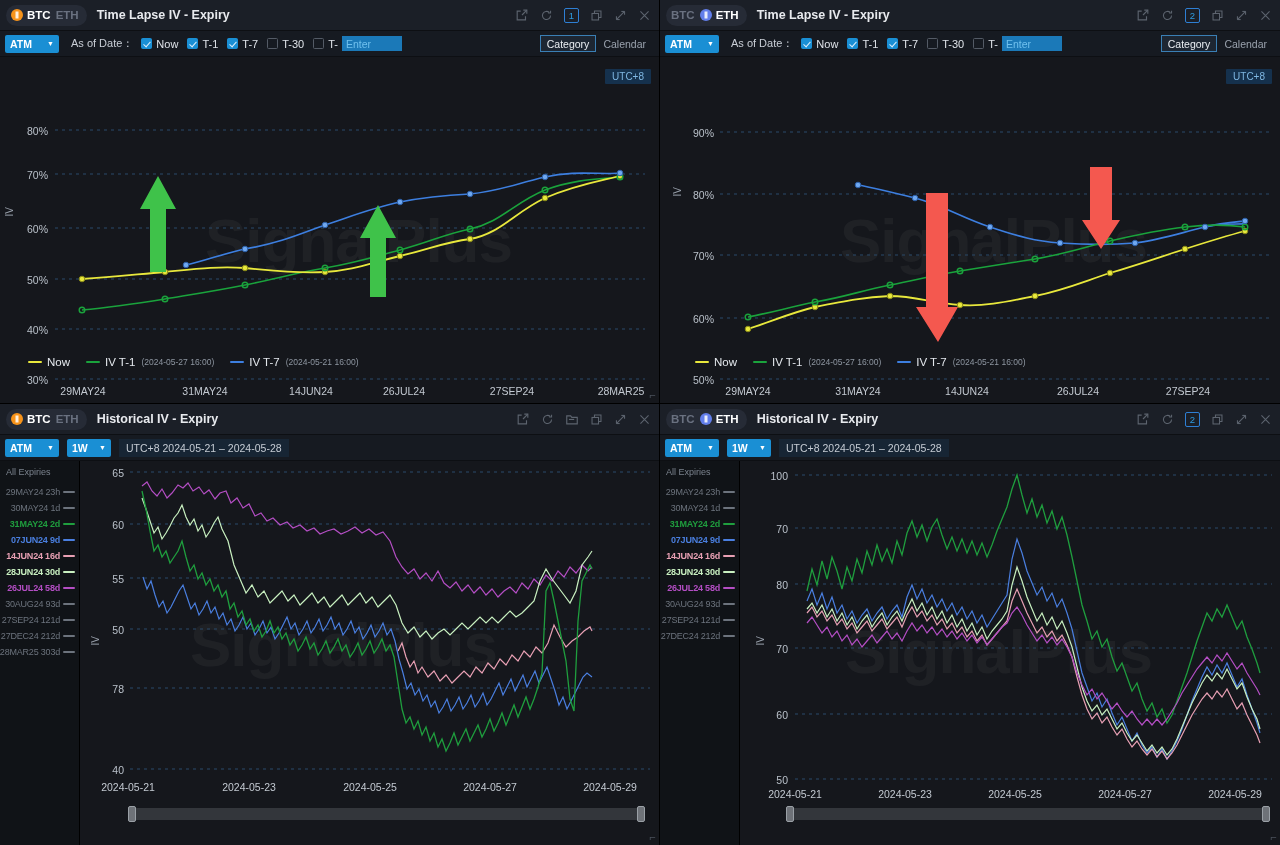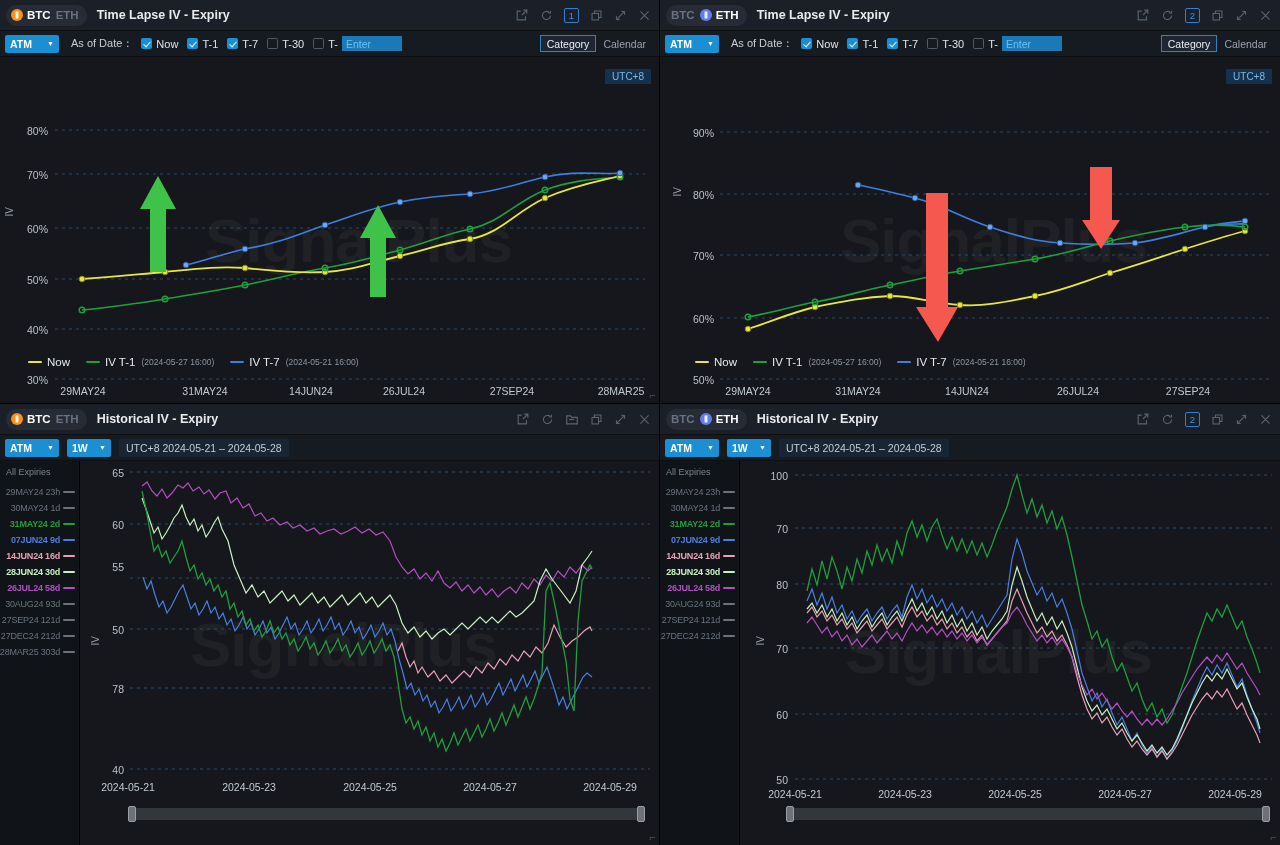--- a/index.html
+++ b/index.html
@@ -729,21 +729,21 @@
             </div>
           </div>
       </div>
 
       <div class="wm" style="left:190px; top:148px">SignalPlus</div>
       <div class="ylab" style="left:90px; top:175px">IV</div>
 
       <div class="tick" style="left:100px; top:503px; width:24px; top:303px">40</div>
       <div class="tick" style="left:100px; top:222px; width:24px">78</div>
       <div class="tick" style="left:100px; top:163px; width:24px">50</div>
-      <div class="tick" style="left:100px; top:100px; width:24px">55</div>
+      <div class="tick" style="left:100px; top:112px; width:24px">55</div>
       <div class="tick" style="left:100px; top:58px; width:24px">60</div>
       <div class="tick" style="left:100px; top:6px; width:24px">65</div>
 
       <svg class="plot" width="660" height="384">
         <g stroke="#2a4a6b" stroke-dasharray="3,4" stroke-width="1">
           <line x1="130" y1="11" x2="650" y2="11"></line>
           <line x1="130" y1="63" x2="650" y2="63"></line>
           <line x1="130" y1="117" x2="650" y2="117"></line>
           <line x1="130" y1="168" x2="650" y2="168"></line>
           <line x1="130" y1="227" x2="650" y2="227"></line>

